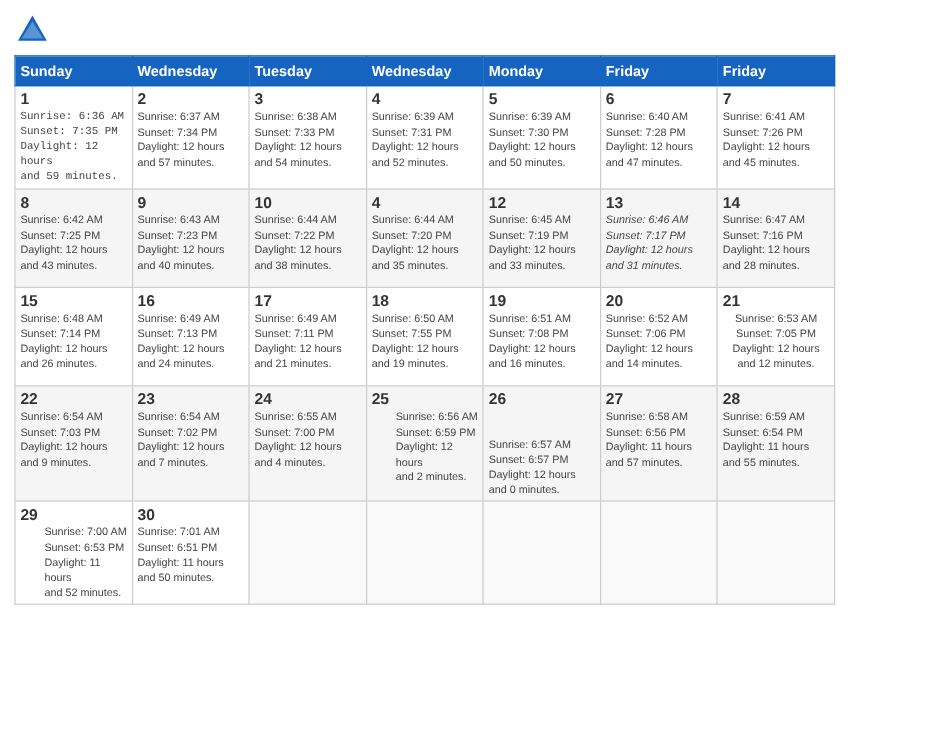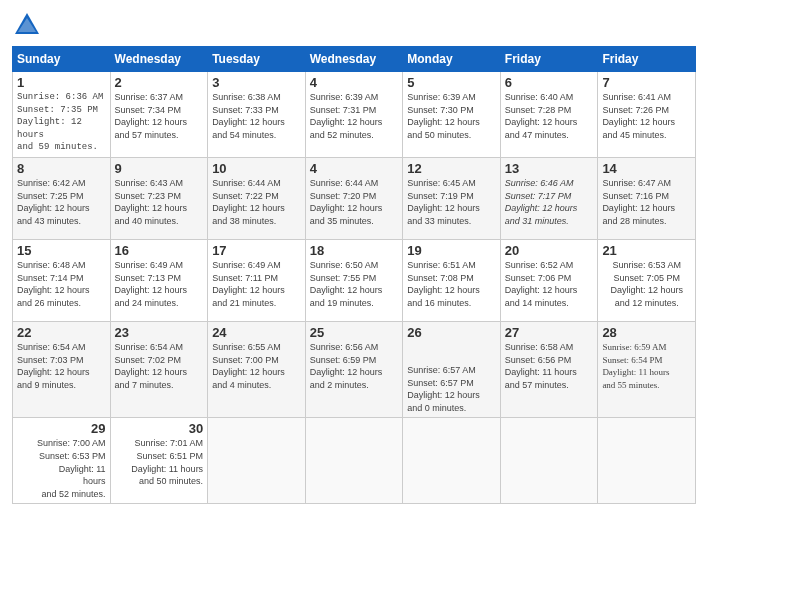--- a/index.html
+++ b/index.html
@@ -85,21 +85,20 @@
     .day-info {
       font-size: 9px;
       line-height: 1.4;
       color: #444;
     }
     .empty-cell {
       background: #f9f9f9 !important;
     }
     tbody tr:last-child td {
       height: 68px;
-      text-align: right;
     }
   </style>
 </head>
 <body>
 
 <div class="container">
   <div class="header-row">
     <div class="logo">
       <svg class="logo-icon" viewBox="0 0 30 30">
         <polygon points="15,3 27,24 3,24" fill="#1565c0"></polygon>
@@ -299,42 +298,42 @@
           </td>
           <td>
             <span class="day-num">24</span>
             <div class="day-info" style="white-space: pre-line;">Sunrise: 6:55 AM
 Sunset: 7:00 PM
 Daylight: 12 hours
 and 4 minutes.</div>
           </td>
           <td>
             <span class="day-num">25</span>
-            <div class="day-info" style="white-space: pre-line;">Sunrise: 6:56 AM
+            <div class="day-info" style="white-space: pre-line; margin-left: 20px;">Sunrise: 6:56 AM
 Sunset: 6:59 PM
 Daylight: 12 hours
 and 2 minutes.</div>
           </td>
           <td>
             <span class="day-num">26</span>
             <div class="day-info" style="white-space: pre-line; margin-top: 24px;">Sunrise: 6:57 AM
 Sunset: 6:57 PM
 Daylight: 12 hours
 and 0 minutes.</div>
           </td>
           <td>
             <span class="day-num">27</span>
             <div class="day-info" style="white-space: pre-line;">Sunrise: 6:58 AM
 Sunset: 6:56 PM
 Daylight: 11 hours
 and 57 minutes.</div>
           </td>
           <td>
             <span class="day-num">28</span>
-            <div class="day-info" style="white-space: pre-line; font-family: Liberation Serif, serif;">Sunrise: 6:59 AM
+            <div class="day-info" style="white-space: pre-line;">Sunrise: 6:59 AM
 Sunset: 6:54 PM
 Daylight: 11 hours
 and 55 minutes.</div>
           </td>
         </tr>
         <tr>
           <td>
             <span class="day-num">29</span>
             <div class="day-info" style="white-space: pre-line; margin-left: 20px;">Sunrise: 7:00 AM
 Sunset: 6:53 PM

